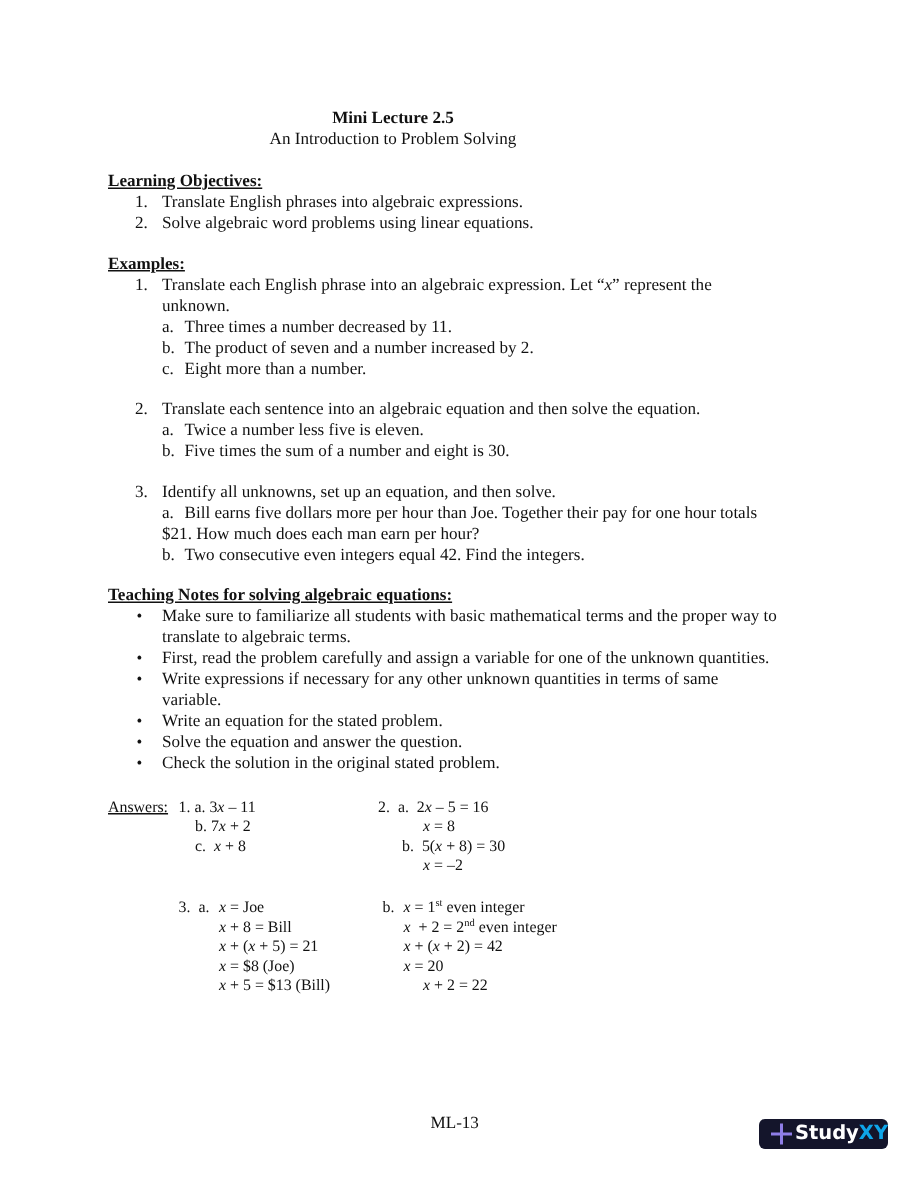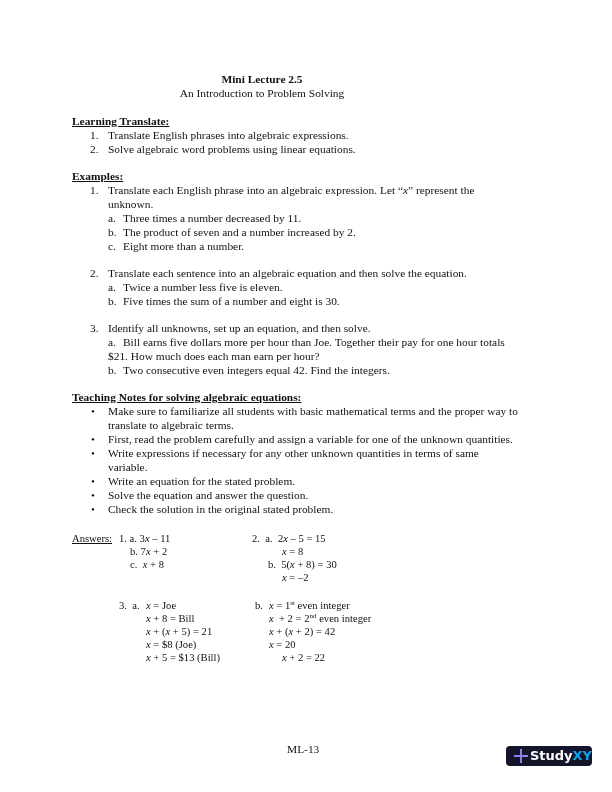--- a/index.html
+++ b/index.html
@@ -24,21 +24,21 @@
     .badge .plus::before { left: 6px; top: 0; width: 2px; height: 14px; }
     .badge .plus::after { left: 0; top: 6px; width: 14px; height: 2px; }
     .badge .xy { color: #0ea5e9; }
   </style>
 </head>
 <body>
 
 <div class="abs center bold" style="top:73px;">Mini Lecture 2.5</div>
 <div class="abs center" style="top:87px;">An Introduction to Problem Solving</div>
 
-<div class="abs u" style="left:72px; top:115px;">Learning Translate:</div>
+<div class="abs u" style="left:72px; top:115px;">Learning Objectives:</div>
 <div>
   <span class="abs" style="left:90px; top:129px;">1.</span>
   <span class="abs" style="left:108px; top:129px;">Translate English phrases into algebraic expressions.</span>
   <span class="abs" style="left:90px; top:143px;">2.</span>
   <span class="abs" style="left:108px; top:143px;">Solve algebraic word problems using linear equations.</span>
 </div>
 
 <div class="abs u" style="left:72px; top:170px;">Examples:</div>
 
 <div>
@@ -95,21 +95,21 @@
   <span class="abs" style="left:108px; top:503px;">Check the solution in the original stated problem.</span>
 </div>
 
 <div style="font-size:10.6px;">
   <span class="abs" style="left:72px; top:532px; text-decoration:underline;">Answers:</span>
 
   <span class="abs" style="left:119px; top:532px;"><span>1. a.</span> <span>3</span><i>x</i><span> – 11</span></span>
   <span class="abs" style="left:130px; top:545px;"><span>b.</span> <span>7</span><i>x</i><span> + 2</span></span>
   <span class="abs" style="left:130px; top:558px;"><span>c.</span>&nbsp; <i>x</i><span> + 8</span></span>
 
-  <span class="abs" style="left:252px; top:532px;"><span>2.</span>&nbsp; <span>a.</span>&nbsp; <span>2</span><i>x</i><span> – 5 = 15</span></span>
+  <span class="abs" style="left:252px; top:532px;"><span>2.</span>&nbsp; <span>a.</span>&nbsp; <span>2</span><i>x</i><span> – 5 = 16</span></span>
   <span class="abs" style="left:282px; top:545px;"><i>x</i><span> = 8</span></span>
   <span class="abs" style="left:268px; top:558px;"><span>b.</span>&nbsp; <span>5(</span><i>x</i><span> + 8) = 30</span></span>
   <span class="abs" style="left:282px; top:571px;"><i>x</i><span> = –2</span></span>
 
   <span class="abs" style="left:119px; top:599px;"><span>3.</span>&nbsp; <span>a.</span></span>
   <span class="abs" style="left:146px; top:599px;"><i>x</i><span> = Joe</span></span>
   <span class="abs" style="left:146px; top:612px;"><i>x</i><span> + 8 = Bill</span></span>
   <span class="abs" style="left:146px; top:625px;"><i>x</i><span> + (</span><i>x</i><span> + 5) = 21</span></span>
   <span class="abs" style="left:146px; top:638px;"><i>x</i><span> = $8 (Joe)</span></span>
   <span class="abs" style="left:146px; top:651px;"><i>x</i><span> + 5 = $13 (Bill)</span></span>

